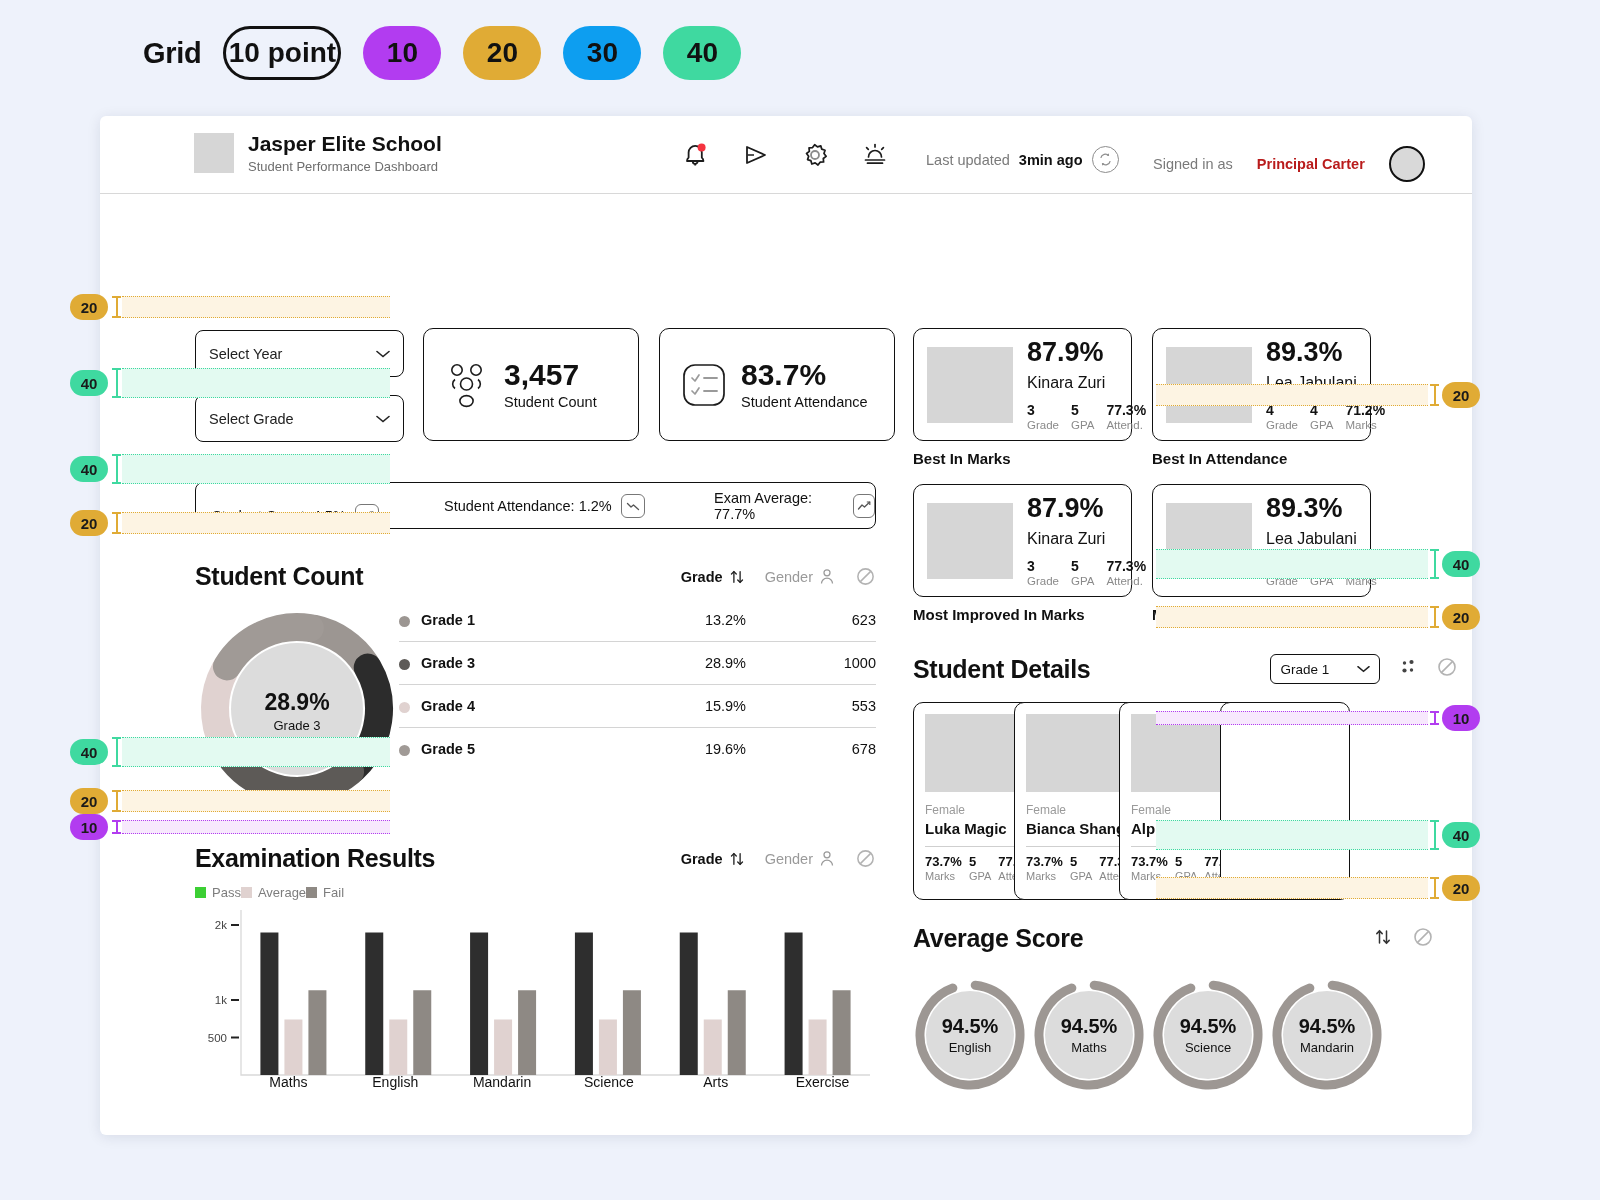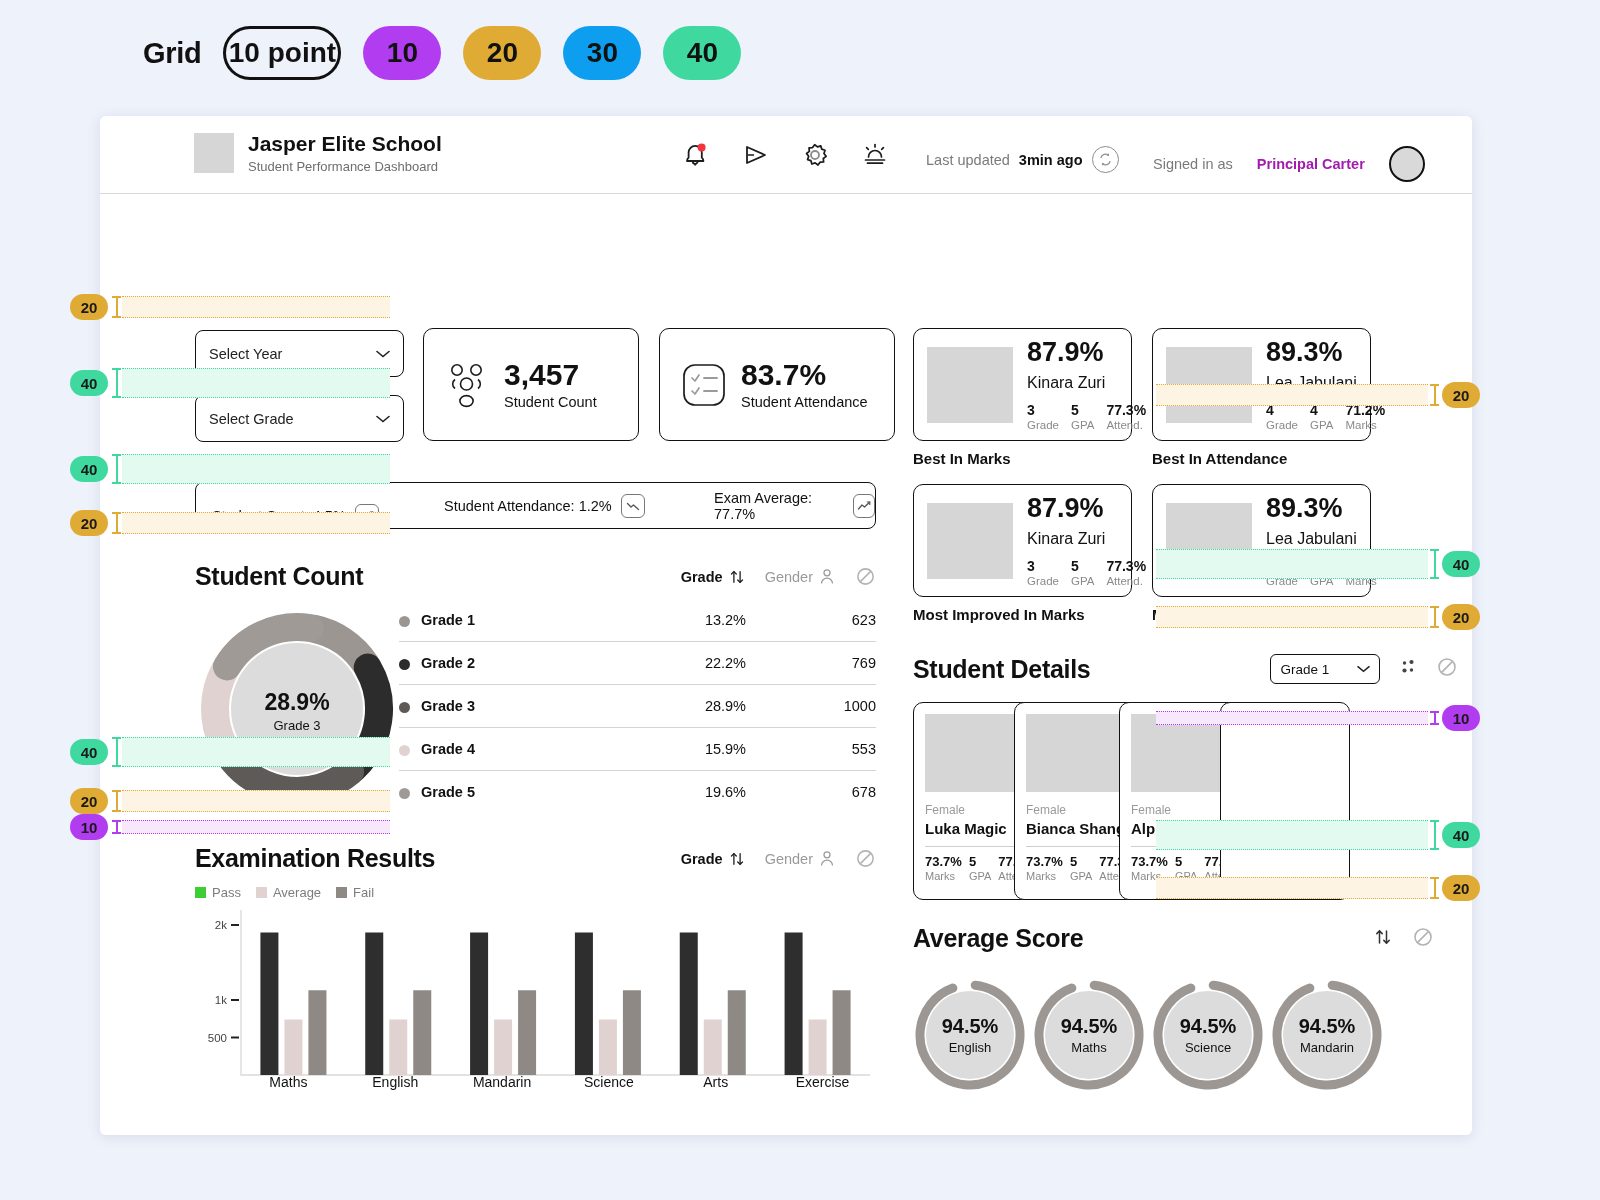--- a/index.html
+++ b/index.html
@@ -35,21 +35,21 @@
   .brand .bt { font-size: 21px; font-weight: bold; color: #111; line-height: 1.15; }
   .brand .bs { font-size: 13px; color: #6e6e6e; margin-top: 3px; }
 
   .navicons { position: absolute; left: 578px; top: 22px; display: flex; gap: 26px; align-items: center; }
   .navicons .ic { width: 34px; height: 34px; position: relative; cursor: pointer; }
 
   .lastupd { position: absolute; left: 826px; top: 30px; display: flex; align-items: center; gap: 9px; font-size: 14.5px; color: #7a7a7a; }
   .lastupd b { color: #111; }
   .rbtn { width: 27px; height: 27px; border: 1.6px solid #8d8d8d; border-radius: 50%; display: flex; align-items: center; justify-content: center; }
   .signed { position: absolute; left: 1053px; top: 30px; display: flex; align-items: center; gap: 24px; font-size: 14.5px; color: #7a7a7a; }
-  .signed b { color: #a21caf; }
+  .signed b { color: #b91c1c; }
   .avatar { width: 36px; height: 36px; border-radius: 50%; background: #d9d9d9; border: 2px solid #111; }
 
   
   .content { position: relative; height: 941px; }
 
   .sel {
     position: absolute; width: 209px; height: 47px; border: 1.6px solid #111; border-radius: 8px;
     background: #fff; display: flex; align-items: center; padding: 0 13px;
     font-size: 14.5px; color: #222; justify-content: space-between;
   }
@@ -332,25 +332,20 @@
         </div>
       </div>
 
       <div style="position:absolute; left:299px; top:405px; width:477px;">
         <table class="gtab">
             <tbody id="gradeRows">
               <tr>
                 <td><span class="dot" style="background:#9c9692"></span><span class="gname">Grade 1</span></td>
                 <td style="text-align:right;padding-right:70px;">13.2%</td>
                 <td style="text-align:right;width:60px;">623</td>
-              </tr>
-              <tr>
-                <td><span class="dot" style="background:#2c2c2c"></span><span class="gname">Grade 2</span></td>
-                <td style="text-align:right;padding-right:70px;">22.2%</td>
-                <td style="text-align:right;width:60px;">769</td>
               </tr>
               <tr>
                 <td><span class="dot" style="background:#5d5a57"></span><span class="gname">Grade 3</span></td>
                 <td style="text-align:right;padding-right:70px;">28.9%</td>
                 <td style="text-align:right;width:60px;">1000</td>
               </tr>
               <tr>
                 <td><span class="dot" style="background:#e0d2d0"></span><span class="gname">Grade 4</span></td>
                 <td style="text-align:right;padding-right:70px;">15.9%</td>
                 <td style="text-align:right;width:60px;">553</td>
@@ -393,21 +388,21 @@
               <div class="tool muted">
                 <span style="display: flex;">
                   <svg width="21" height="21" viewBox="0 0 22 22">
                     <circle cx="11" cy="11" r="8" fill="none" stroke="#b3b3b3" stroke-width="1.6"></circle>
                     <line x1="5.6" y1="16.4" x2="16.4" y2="5.6" stroke="#b3b3b3" stroke-width="1.6"></line>
                   </svg>
                 </span>
               </div>
             </div>
         </div>
-        <div style="display:flex;gap:15px;align-items:center;margin-top:12px;" id="exLegend">
+        <div style="display:flex;align-items:center;margin-top:12px;" id="exLegend">
             <div style="display: flex; align-items: center; gap: 6px; font-size: 13px; color: rgb(125, 125, 125);">
               <span style="width:11px;height:11px;background:#3ccf34;display:inline-block;"></span>
               <span>Pass</span>
             </div>
             <div style="display: flex; align-items: center; gap: 6px; font-size: 13px; color: rgb(125, 125, 125);">
               <span style="width:11px;height:11px;background:#e0d2d0;display:inline-block;"></span>
               <span>Average</span>
             </div>
             <div style="display: flex; align-items: center; gap: 6px; font-size: 13px; color: rgb(125, 125, 125);">
               <span style="width:11px;height:11px;background:#8e8984;display:inline-block;"></span>

